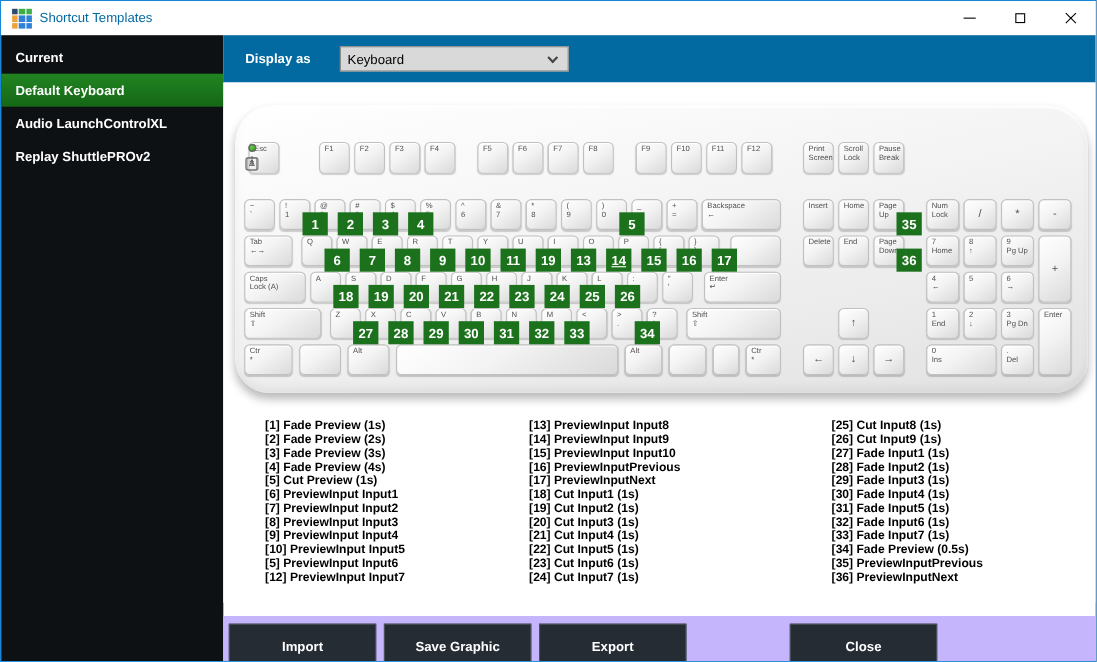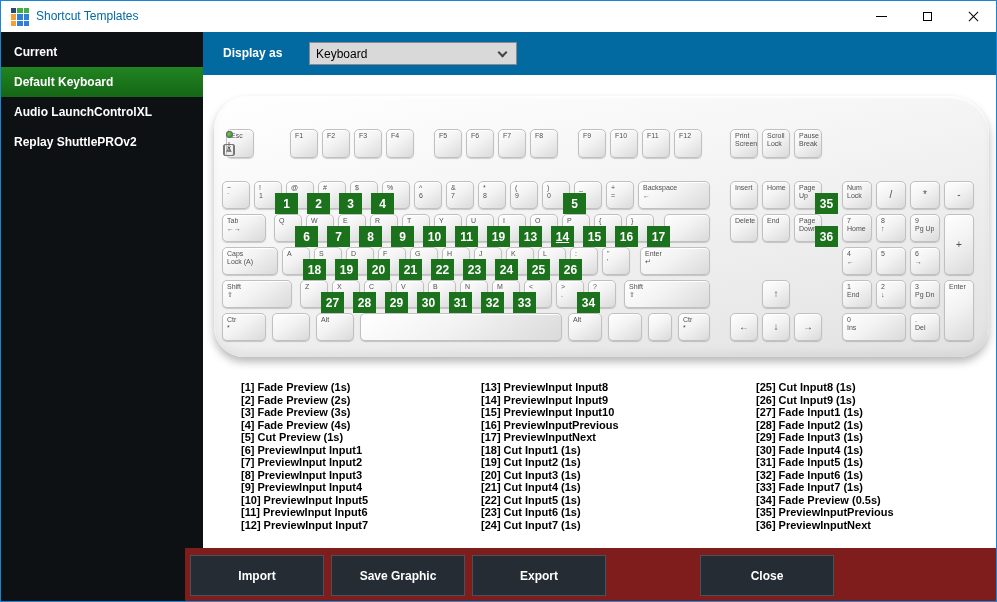--- a/index.html
+++ b/index.html
@@ -60,21 +60,21 @@
     background:radial-gradient(circle at 35% 35%, #6fd04f, #2c8a1f); border:1px solid #6b6b6b; }
   .led .led-label{ margin-top:3px; font-size:8px; line-height:10px; }
   .led .led-label.box{ display:inline-block; border:1px solid #777; border-radius:2px;
     padding:0 2px; min-width:10px; }
   
   .legend{ position:absolute; left:0; top:306px; right:0; bottom:0; }
   .legend-col{ position:absolute; top:0; }
   .legend-col.c1{ left:38px; } .legend-col.c2{ left:278px; } .legend-col.c3{ left:553px; }
   .legend-line{ font-size:11px; font-weight:bold; color:#000; line-height:12.5px; white-space:nowrap; }
   
-  .footer{ position:absolute; left:184px; right:0; bottom:0; height:53px; background:#7f1d1d; }
+  .footer{ position:absolute; left:202px; right:0; bottom:0; height:41px; background:#c4b5fd; }
   .fbtn{ position:absolute; top:7px; width:134px; height:41px; background:#262c33;
     border:1px solid #49525c; color:#fff; font-size:12px; font-weight:bold;
     font-family:"Liberation Sans", sans-serif; cursor:pointer; }
   .fbtn:nth-of-type(1){ left:5px; } .fbtn:nth-of-type(2){ left:146px; }
   .fbtn:nth-of-type(3){ left:287px; } .fbtn:nth-of-type(4){ left:515px; }
   .fbtn:nth-of-type(5){ left:656px;text-align:right; }
 </style>
 </head>
 <body>
 
@@ -517,21 +517,21 @@
           <div class="legend-line">[1] Fade Preview (1s)</div>
           <div class="legend-line">[2] Fade Preview (2s)</div>
           <div class="legend-line">[3] Fade Preview (3s)</div>
           <div class="legend-line">[4] Fade Preview (4s)</div>
           <div class="legend-line">[5] Cut Preview (1s)</div>
           <div class="legend-line">[6] PreviewInput Input1</div>
           <div class="legend-line">[7] PreviewInput Input2</div>
           <div class="legend-line">[8] PreviewInput Input3</div>
           <div class="legend-line">[9] PreviewInput Input4</div>
           <div class="legend-line">[10] PreviewInput Input5</div>
-          <div class="legend-line">[11] PreviewInput Input6</div>
+          <div class="legend-line">[5] PreviewInput Input6</div>
           <div class="legend-line">[12] PreviewInput Input7</div>
         </div>
         <div class="legend-col c2">
           <div class="legend-line">[13] PreviewInput Input8</div>
           <div class="legend-line">[14] PreviewInput Input9</div>
           <div class="legend-line">[15] PreviewInput Input10</div>
           <div class="legend-line">[16] PreviewInputPrevious</div>
           <div class="legend-line">[17] PreviewInputNext</div>
           <div class="legend-line">[18] Cut Input1 (1s)</div>
           <div class="legend-line">[19] Cut Input2 (1s)</div>

